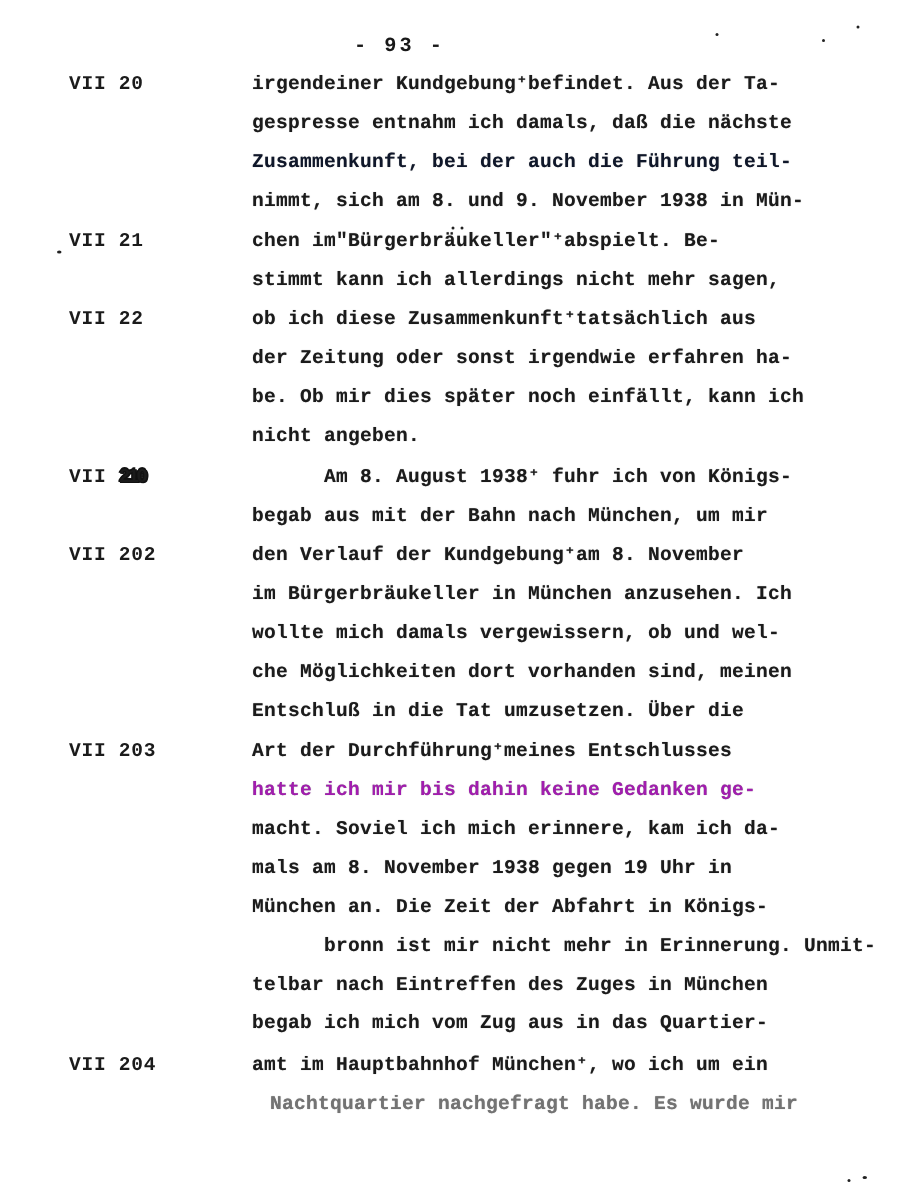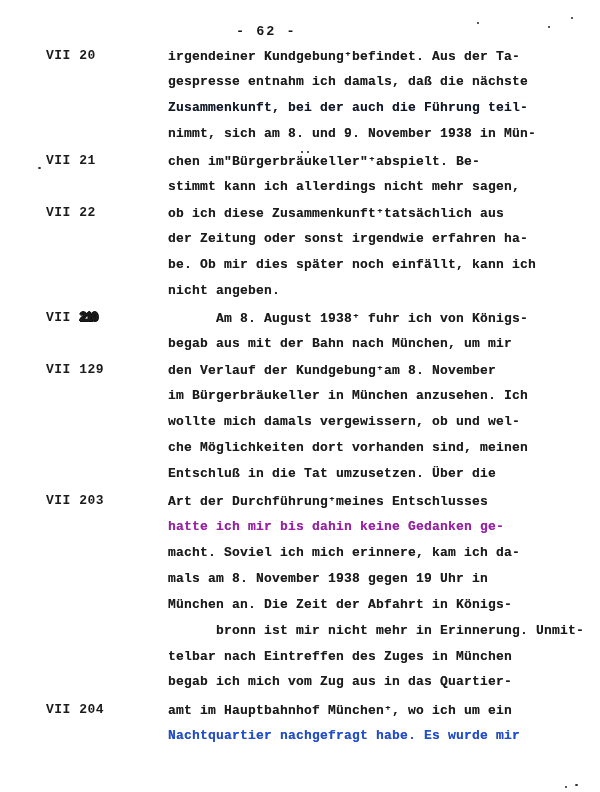--- a/index.html
+++ b/index.html
@@ -68,21 +68,21 @@
   .speck {
     position: absolute;
     background: #222;
     border-radius: 50%;
   }
 </style>
 </head>
 <body style="background: rgb(255, 255, 255);">
 
 <div class="page">
-  <div class="page-number">- 62 -</div>
+  <div class="page-number">- 93 -</div>
 
   <div id="lines">
       <div class="line-row" style="top: 48px;">
         <span class="margin-label" style="color: rgb(27, 27, 27);">VII 20</span>
         <span class="line-text" style="color: rgb(27, 27, 27);">irgendeiner Kundgebung⁺befindet. Aus der Ta-</span>
       </div>
       <div class="line-row" style="top: 74.15px;">
         <span class="line-text" style="color: rgb(27, 27, 27);">gespresse entnahm ich damals, daß die nächste</span>
       </div>
       <div class="line-row" style="top: 100.3px;">
@@ -112,21 +112,21 @@
         <span class="line-text" style="color: rgb(27, 27, 27);">nicht angeben.</span>
       </div>
       <div class="line-row" style="top: 309.5px;">
         <span class="margin-label" style="color: rgb(27, 27, 27);"><span>VII </span><span class="blot">210</span></span>
         <span class="line-text" style="color: rgb(27, 27, 27);">      Am 8. August 1938⁺ fuhr ich von Königs-</span>
       </div>
       <div class="line-row" style="top: 335.65px;">
         <span class="line-text" style="color: rgb(27, 27, 27);">begab aus mit der Bahn nach München, um mir</span>
       </div>
       <div class="line-row" style="top: 361.8px;">
-        <span class="margin-label" style="color: rgb(27, 27, 27);">VII 129</span>
+        <span class="margin-label" style="color: rgb(27, 27, 27);">VII 202</span>
         <span class="line-text" style="color: rgb(27, 27, 27);">den Verlauf der Kundgebung⁺am 8. November</span>
       </div>
       <div class="line-row" style="top: 387.95px;">
         <span class="line-text" style="color: rgb(27, 27, 27);">im Bürgerbräukeller in München anzusehen. Ich</span>
       </div>
       <div class="line-row" style="top: 414.1px;">
         <span class="line-text" style="color: rgb(27, 27, 27);">wollte mich damals vergewissern, ob und wel-</span>
       </div>
       <div class="line-row" style="top: 440.25px;">
         <span class="line-text" style="color: rgb(27, 27, 27);">che Möglichkeiten dort vorhanden sind, meinen</span>
@@ -157,21 +157,21 @@
         <span class="line-text" style="color: rgb(27, 27, 27);">telbar nach Eintreffen des Zuges in München</span>
       </div>
       <div class="line-row" style="top: 674px;">
         <span class="line-text" style="color: rgb(27, 27, 27);">begab ich mich vom Zug aus in das Quartier-</span>
       </div>
       <div class="line-row" style="top: 701.75px;">
         <span class="margin-label" style="color: rgb(27, 27, 27);">VII 204</span>
         <span class="line-text" style="color: rgb(27, 27, 27);">amt im Hauptbahnhof München⁺, wo ich um ein</span>
       </div>
       <div class="line-row" style="top: 727.9px;">
-        <span class="line-text" style="color: #1d4ed8;">Nachtquartier nachgefragt habe. Es wurde mir</span>
+        <span class="line-text" style="color: #737373; margin-left: 12px;">Nachtquartier nachgefragt habe. Es wurde mir</span>
       </div>
     </div>
 
   <div class="speck" style="left:477px;top:22px;width:2px;height:2px;"></div>
   <div class="speck" style="left:548px;top:26px;width:2px;height:2px;"></div>
   <div class="speck" style="left:571px;top:17px;width:2px;height:2px;"></div>
   <div class="speck" style="left:301px;top:151px;width:2px;height:2px;"></div>
   <div class="speck" style="left:307px;top:151px;width:2px;height:2px;"></div>
   <div class="speck" style="left:38px;top:167px;width:3px;height:2px;"></div>
   <div class="speck" style="left:565px;top:786px;width:2px;height:2px;"></div>

